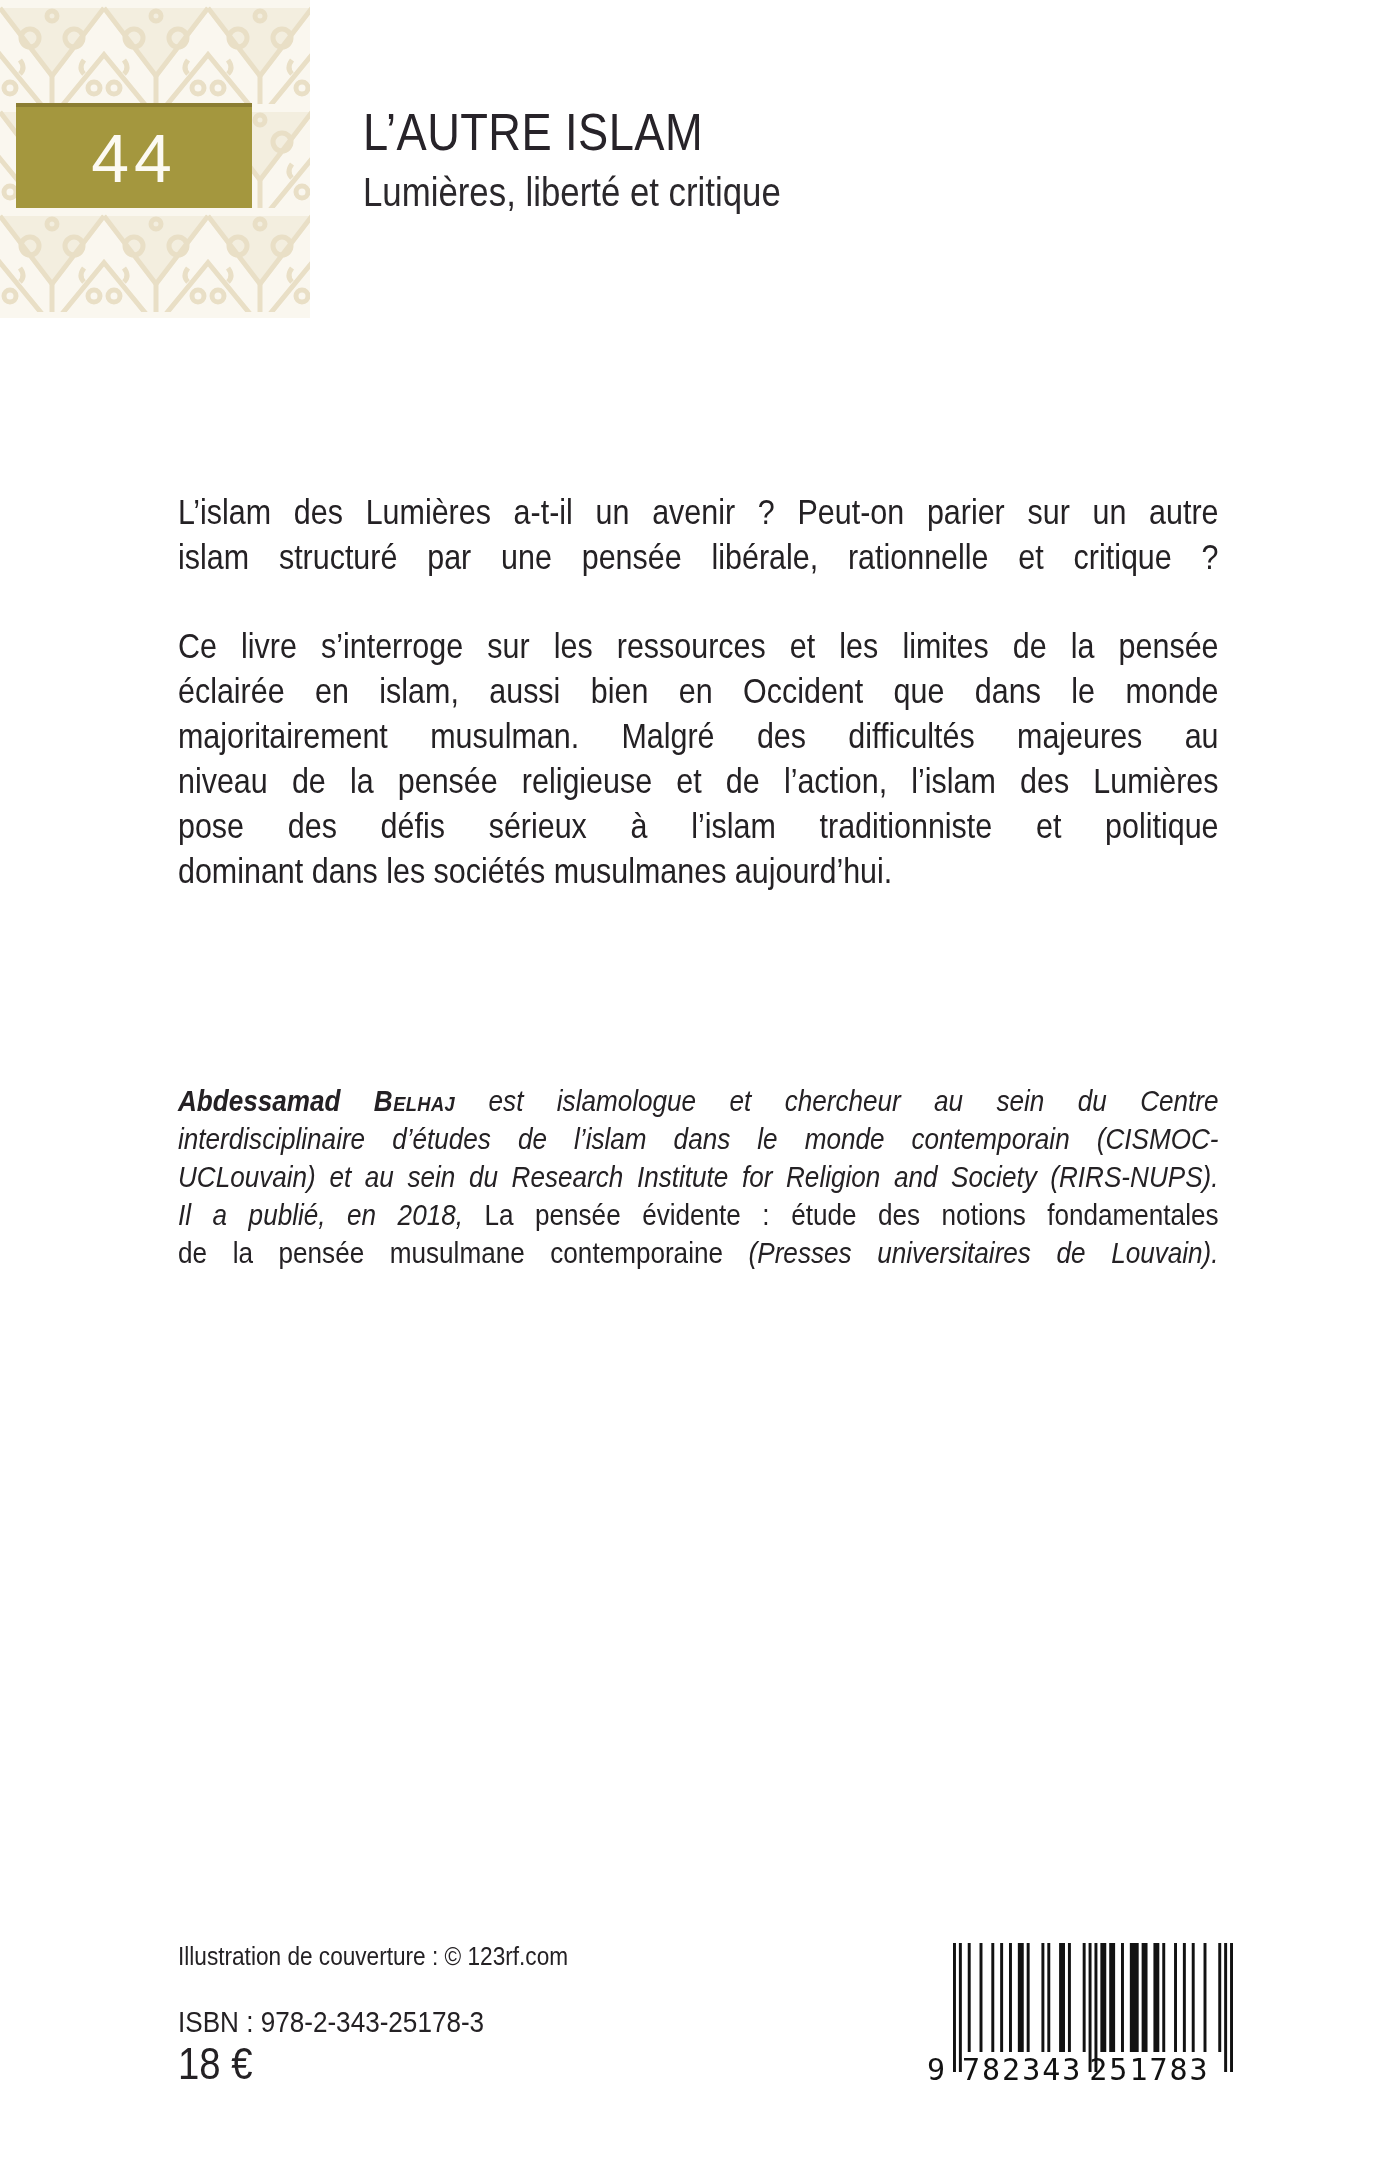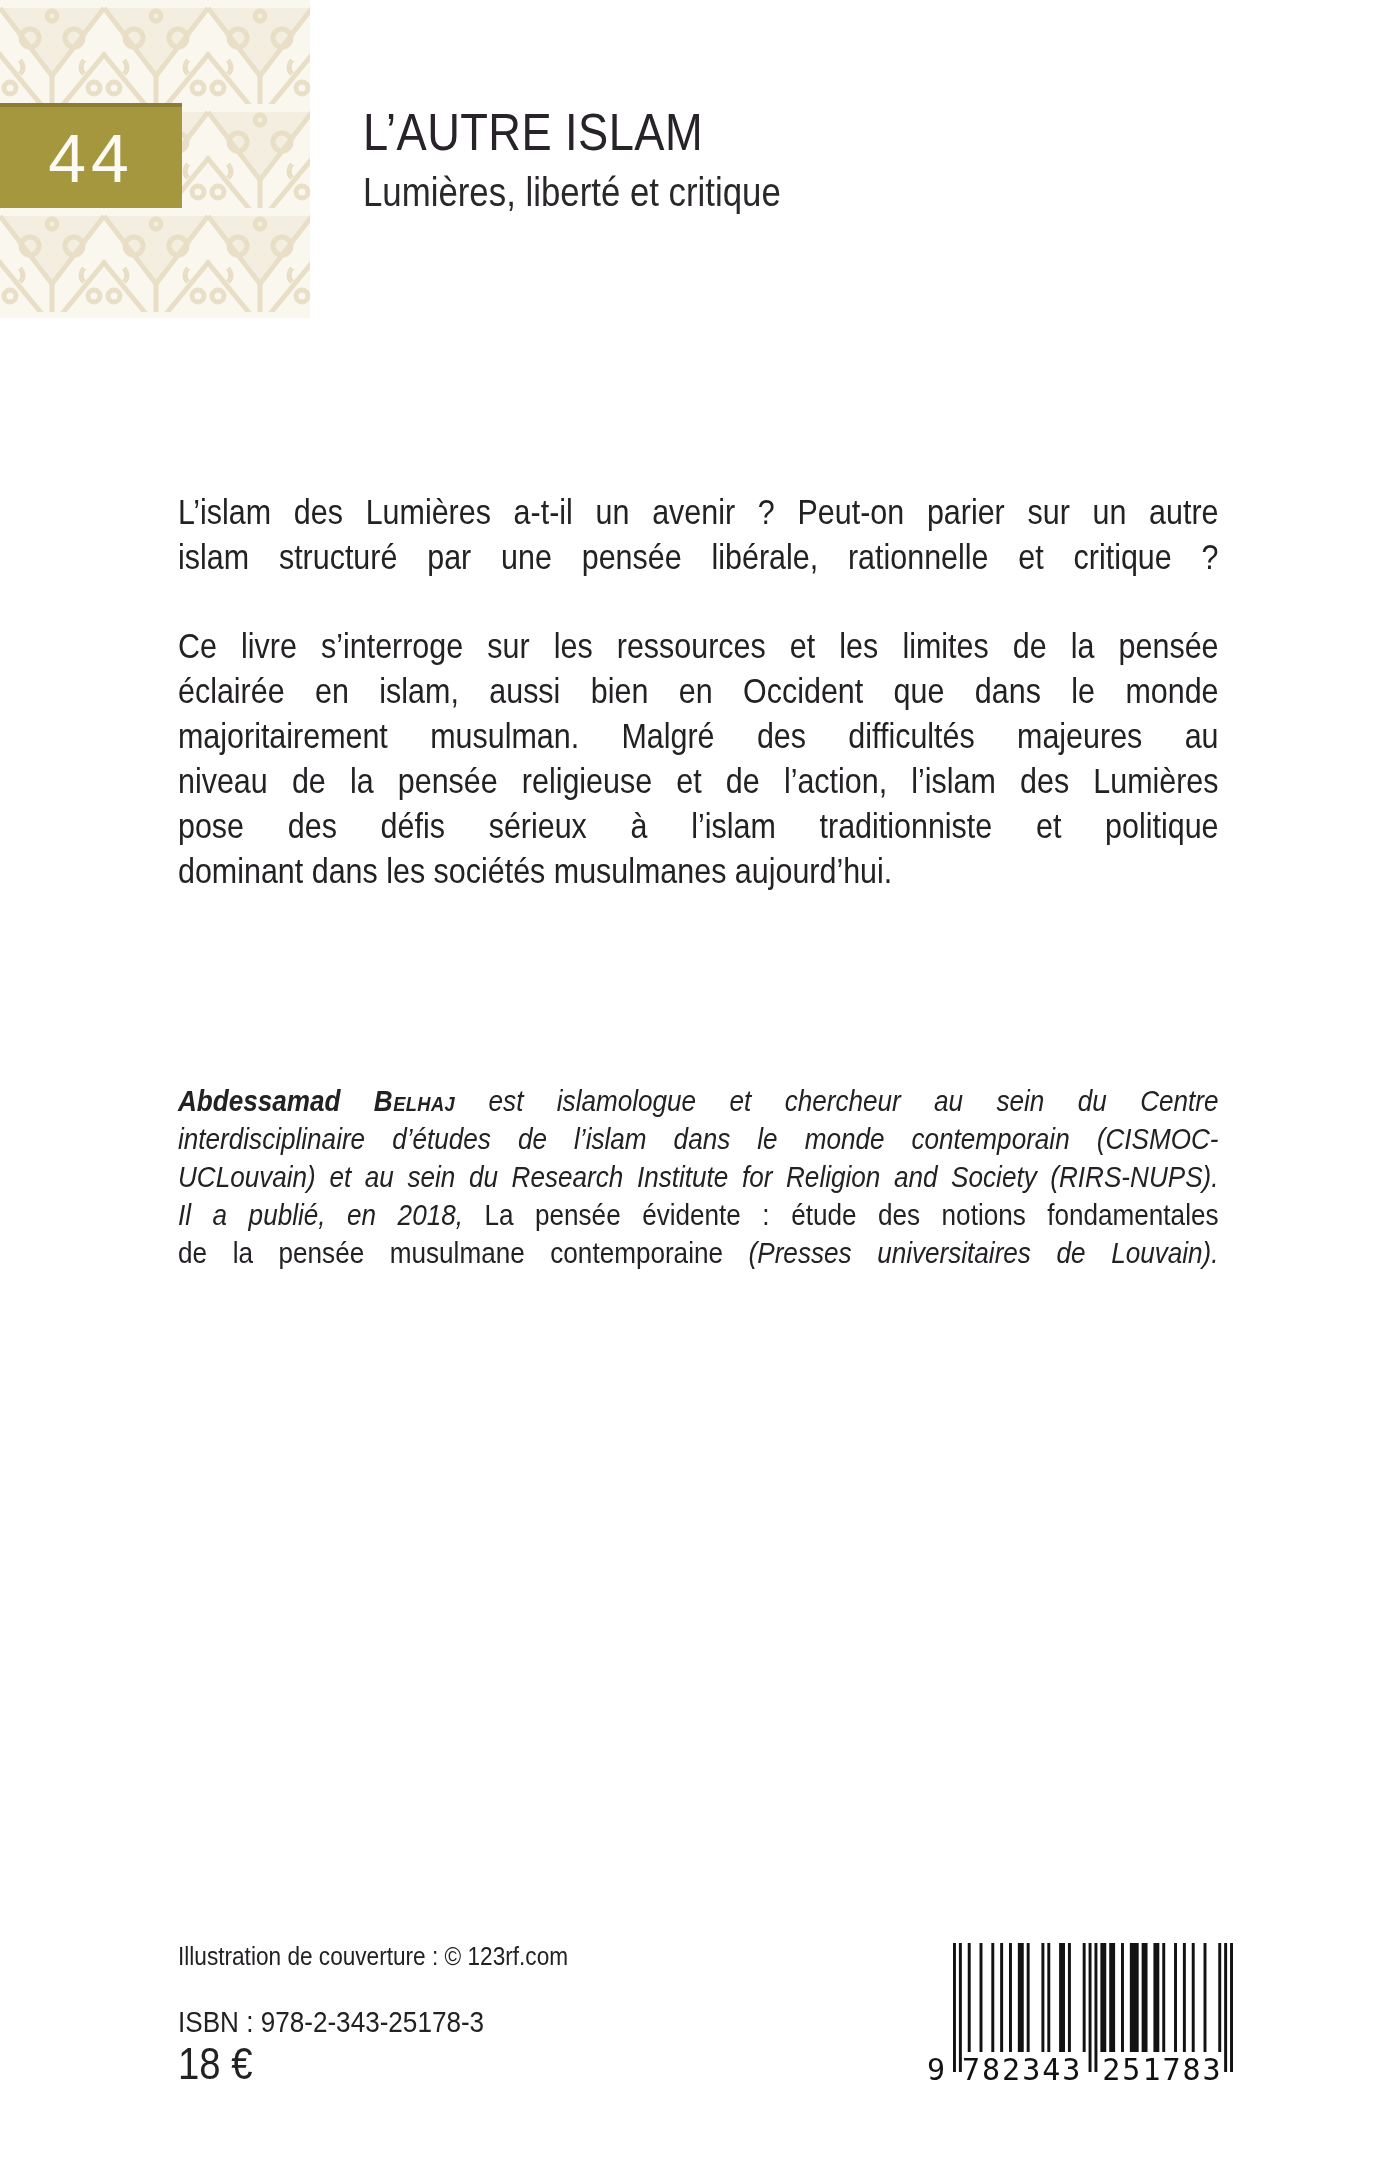--- a/index.html
+++ b/index.html
@@ -8,21 +8,21 @@
     width:1400px;height:2168px;
     background:#ffffff;
     overflow:hidden;
     font-family:"Liberation Sans",sans-serif;
     color:#242124;
   }
   
   .pattern{position:absolute;left:0;top:0;width:310px;height:318px;}
   
   .badge{
-    position:absolute;left:0;top:103px;width:182px;height:105px;
+    position:absolute;left:16px;top:103px;width:236px;height:105px;
     background:#a4973e;border-top:4px solid #8b7d33;box-sizing:border-box;
     display:flex;align-items:center;justify-content:center;
   }
   .badge span{
     font-size:68px;font-weight:300;color:#fcfaf2;letter-spacing:5px;line-height:1;
   }
   
   .cond{transform:scaleX(0.87);transform-origin:0 0;}
   .title{
     position:absolute;left:363px;top:106px;
@@ -53,21 +53,21 @@
   
   .barcode{position:absolute;left:953px;top:1943px;width:280px;height:140px;}
   .barcode svg{position:absolute;left:0;top:0;}
   .barcode svg rect{fill:#121212;}
   .bc-digits{
     position:absolute;top:112px;height:26px;
     font-family:"DejaVu Sans Mono",monospace;font-size:30px;line-height:1;color:#121212;
   }
   .bc-first{left:-26px;width:24px;text-align:left;}
   .bc-g1{left:9px;width:123px;letter-spacing:2px;}
-  .bc-g2{left:148px;width:123px;text-align:center;letter-spacing:2px;}
+  .bc-g2{left:135px;width:123px;text-align:center;letter-spacing:2px;}
 </style>
 </head>
 <body>
 
 <div class="page">
 
   <div class="pattern">
     <svg width="310" height="318" xmlns="http://www.w3.org/2000/svg">
       <defs>
         <pattern id="arab" width="104" height="104" patternUnits="userSpaceOnUse">

